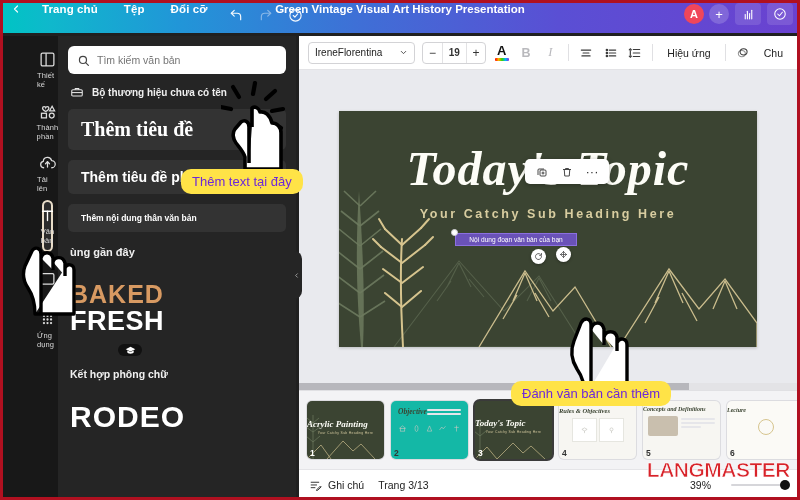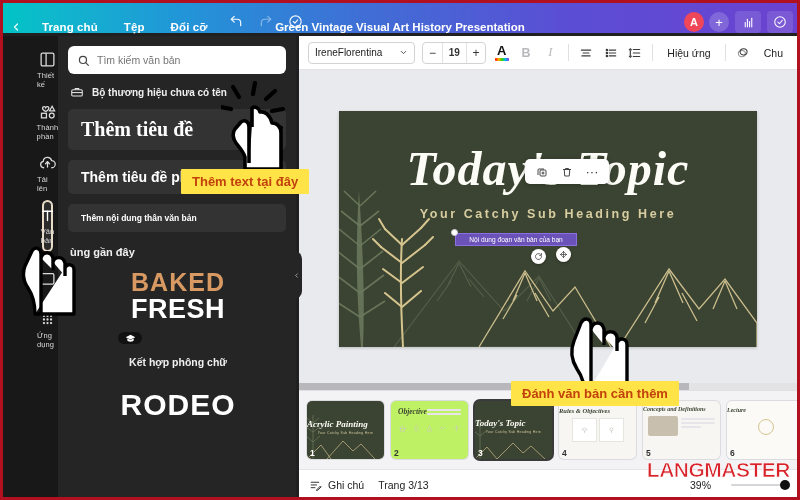--- a/index.html
+++ b/index.html
@@ -10,21 +10,21 @@
   }
   .app {
     position: relative; width: 800px; height: 500px;
     border: 3px solid #b01020; background: #202020; overflow: hidden;
   }
 
   
   .topbar {
     position: absolute; left: 0; top: 0; width: 794px; height: 30px;
     background: linear-gradient(90deg, #00c4c4 0%, #0fb8cc 6%, #2196d8 22%, #3f6fd6 45%, #5a4fd4 70%, #6a42d0 100%);
-    display: flex; align-items: flex-end; color: #fff;
+    display: flex; align-items: flex-start; color: #fff;
   }
   .tb-back { width: 26px; display:flex; align-items:center; justify-content:center;
     font-size: 14px; color:#fff; opacity:.95; }
   .tb-item { font-size: 11.5px; font-weight: bold; padding: 0 13px; white-space: nowrap; letter-spacing:.1px;}
   .tb-ico { width: 30px; height: 24px; display:flex; align-items:center; justify-content:center;
     font-size:15px; opacity:.95; }
   .tb-ico.dim { opacity:.42; }
   .tb-title { position:absolute; left:0; right:0; text-align:center; font-size:11.5px;
     font-weight:bold; pointer-events:none; }
   .tb-right { margin-left:auto; display:flex; align-items:center; gap:2px; padding-right:4px; z-index:2;}
@@ -65,21 +65,21 @@
     align-items:center; justify-content:center;
   }
   .brandkit { margin-top:11px; display:flex; align-items:center; gap:8px;
     color:#efefef; font-size:10px; font-weight:bold; padding-left:2px;}
   .tx-card { margin-top:10px; background:#333333; border-radius:5px; padding:9px 13px;
     color:#fff; overflow:hidden; }
   .tx-h1 { font-family:"Liberation Serif", serif; font-size:20px; font-weight:bold; }
   .tx-h2 { font-size:14px; font-weight:bold; }
   .tx-body { font-size:8.5px; font-weight:bold; }
   .recent { margin-top:14px; color:#efefef; font-size:11px; font-weight:bold; padding-left:2px;}
-  .combo-wrap { margin-top:12px; padding-left:2px;text-align:center; }
+  .combo-wrap { margin-top:24px; padding-left:2px; }
   .baked { font-family:"Liberation Sans", sans-serif; font-size:25px; font-weight:bold;
     color:#d89a62; letter-spacing:1px; line-height:1; }
   .fresh { font-size:27px; font-weight:bold; color:#ffffff; letter-spacing:.5px; line-height:1.05;}
   .pill { width:24px; height:12px; border-radius:7px; background:#111; margin:9px 0 0 48px;
     display:flex; align-items:center; justify-content:center; font-size:8px; color:#fff;}
   .combo-label { margin-top:12px; color:#f0f0f0; font-size:10.5px; font-weight:bold; }
   .rodeo { font-size:30px; font-weight:bold; color:#fff; letter-spacing:1px; margin-top:20px;}
   .panel-collapse { position:absolute; left:288px; top:248px; width:11px; height:48px;
     background:#252525; border-radius:0 8px 8px 0; color:#bbb; font-size:8px;
     display:flex; align-items:center; justify-content:center; z-index:6;}
@@ -125,22 +125,22 @@
   .ctxmenu { position:absolute; left:186px; top:48px; width:84px; height:25px; background:#fff;
     border-radius:5px; box-shadow:0 1px 5px rgba(0,0,0,.28); display:flex;
     align-items:center; justify-content:space-around; padding:0 4px; z-index:4;}
   .ctxmenu span { font-size:12px; color:#333; }
   .rot-h, .mv-h { position:absolute; width:15px; height:15px; border-radius:50%; background:#fff;
     box-shadow:0 1px 3px rgba(0,0,0,.3); display:flex; align-items:center;
     justify-content:center; font-size:8px; color:#444; z-index:4;}
 
   
   .hand { position:absolute; pointer-events:none; z-index:9; }
-  .callout { position:absolute; background:#ffe347; color:#c2410c; font-size:13px;
-    border-radius:1px; padding:5px 11px; font-weight:bold; z-index:10; white-space:nowrap; }
+  .callout { position:absolute; background:#ffe347; color:#6d28d9; font-size:13px;
+    border-radius:10px; padding:5px 11px; font-weight:normal; z-index:10; white-space:nowrap; }
 
   
   .filmstrip { position:absolute; left:0; bottom:31px; width:498px; height:79px;
     background:#f3f3f5; display:flex; align-items:center; gap:7px; padding:0 8px;
     border-top:1px solid #e0e0e3;}
   .thumb { position:relative; width:77px; height:58px; border-radius:5px; background:#fff;
     box-shadow:0 0 0 1px #dcdce0; overflow:hidden; flex:0 0 auto;}
   .thumb.sel { box-shadow:0 0 0 2px #3a3a3a; }
   .thumb .num { position:absolute; left:3px; bottom:1px; font-size:8.5px; font-weight:bold;
     color:#333; z-index:3;}
@@ -500,21 +500,21 @@
           <g stroke="#6d7a5e" stroke-width=".7" fill="none">
               <path d="M6 58 L6 14 M6 22 L0 17 M6 22 L12 17
             M6 31 L-1 26 M6 31 L13 26 M6 41 L-1 35 M6 41 L13 35"></path>
             </g>
         </svg>
         <div class="th-title" style="color:#fdfdf7;position:relative;margin-top:18px;">Acrylic Painting</div>
         <div class="th-sub" style="color:#cdc39a;position:relative;">Your Catchy Sub Heading Here</div>
         <div class="num">1</div>
       </div>
 
-      <div class="thumb" style="background:#bef264;">
+      <div class="thumb" style="background:#14b8a6;">
         <div class="th-title" style="color:#3b4432;text-align:left;margin:6px 0 0 7px;font-size:7.5px;">Objective</div>
         <div class="th-line" style="width:34px;margin-left:36px;margin-top:-7px;"></div>
         <div class="th-line" style="width:34px;margin-left:36px;"></div>
         <div style="display:flex;justify-content:space-around;margin-top:9px;padding:0 5px;">
           <svg viewBox="0 0 24 24" fill="none" stroke="#c9c9c3" stroke-width="1.6" style="width:9px;height:9px">
             <path d="M3 12 L12 5 L21 12"></path>
               <rect x="6" y="12" width="12" height="7"></rect>
             </svg>
           <svg viewBox="0 0 24 24" fill="none" stroke="#c9c9c3" stroke-width="1.6" style="width:9px;height:9px">
             <ellipse cx="12" cy="12" rx="4" ry="8"></ellipse>

